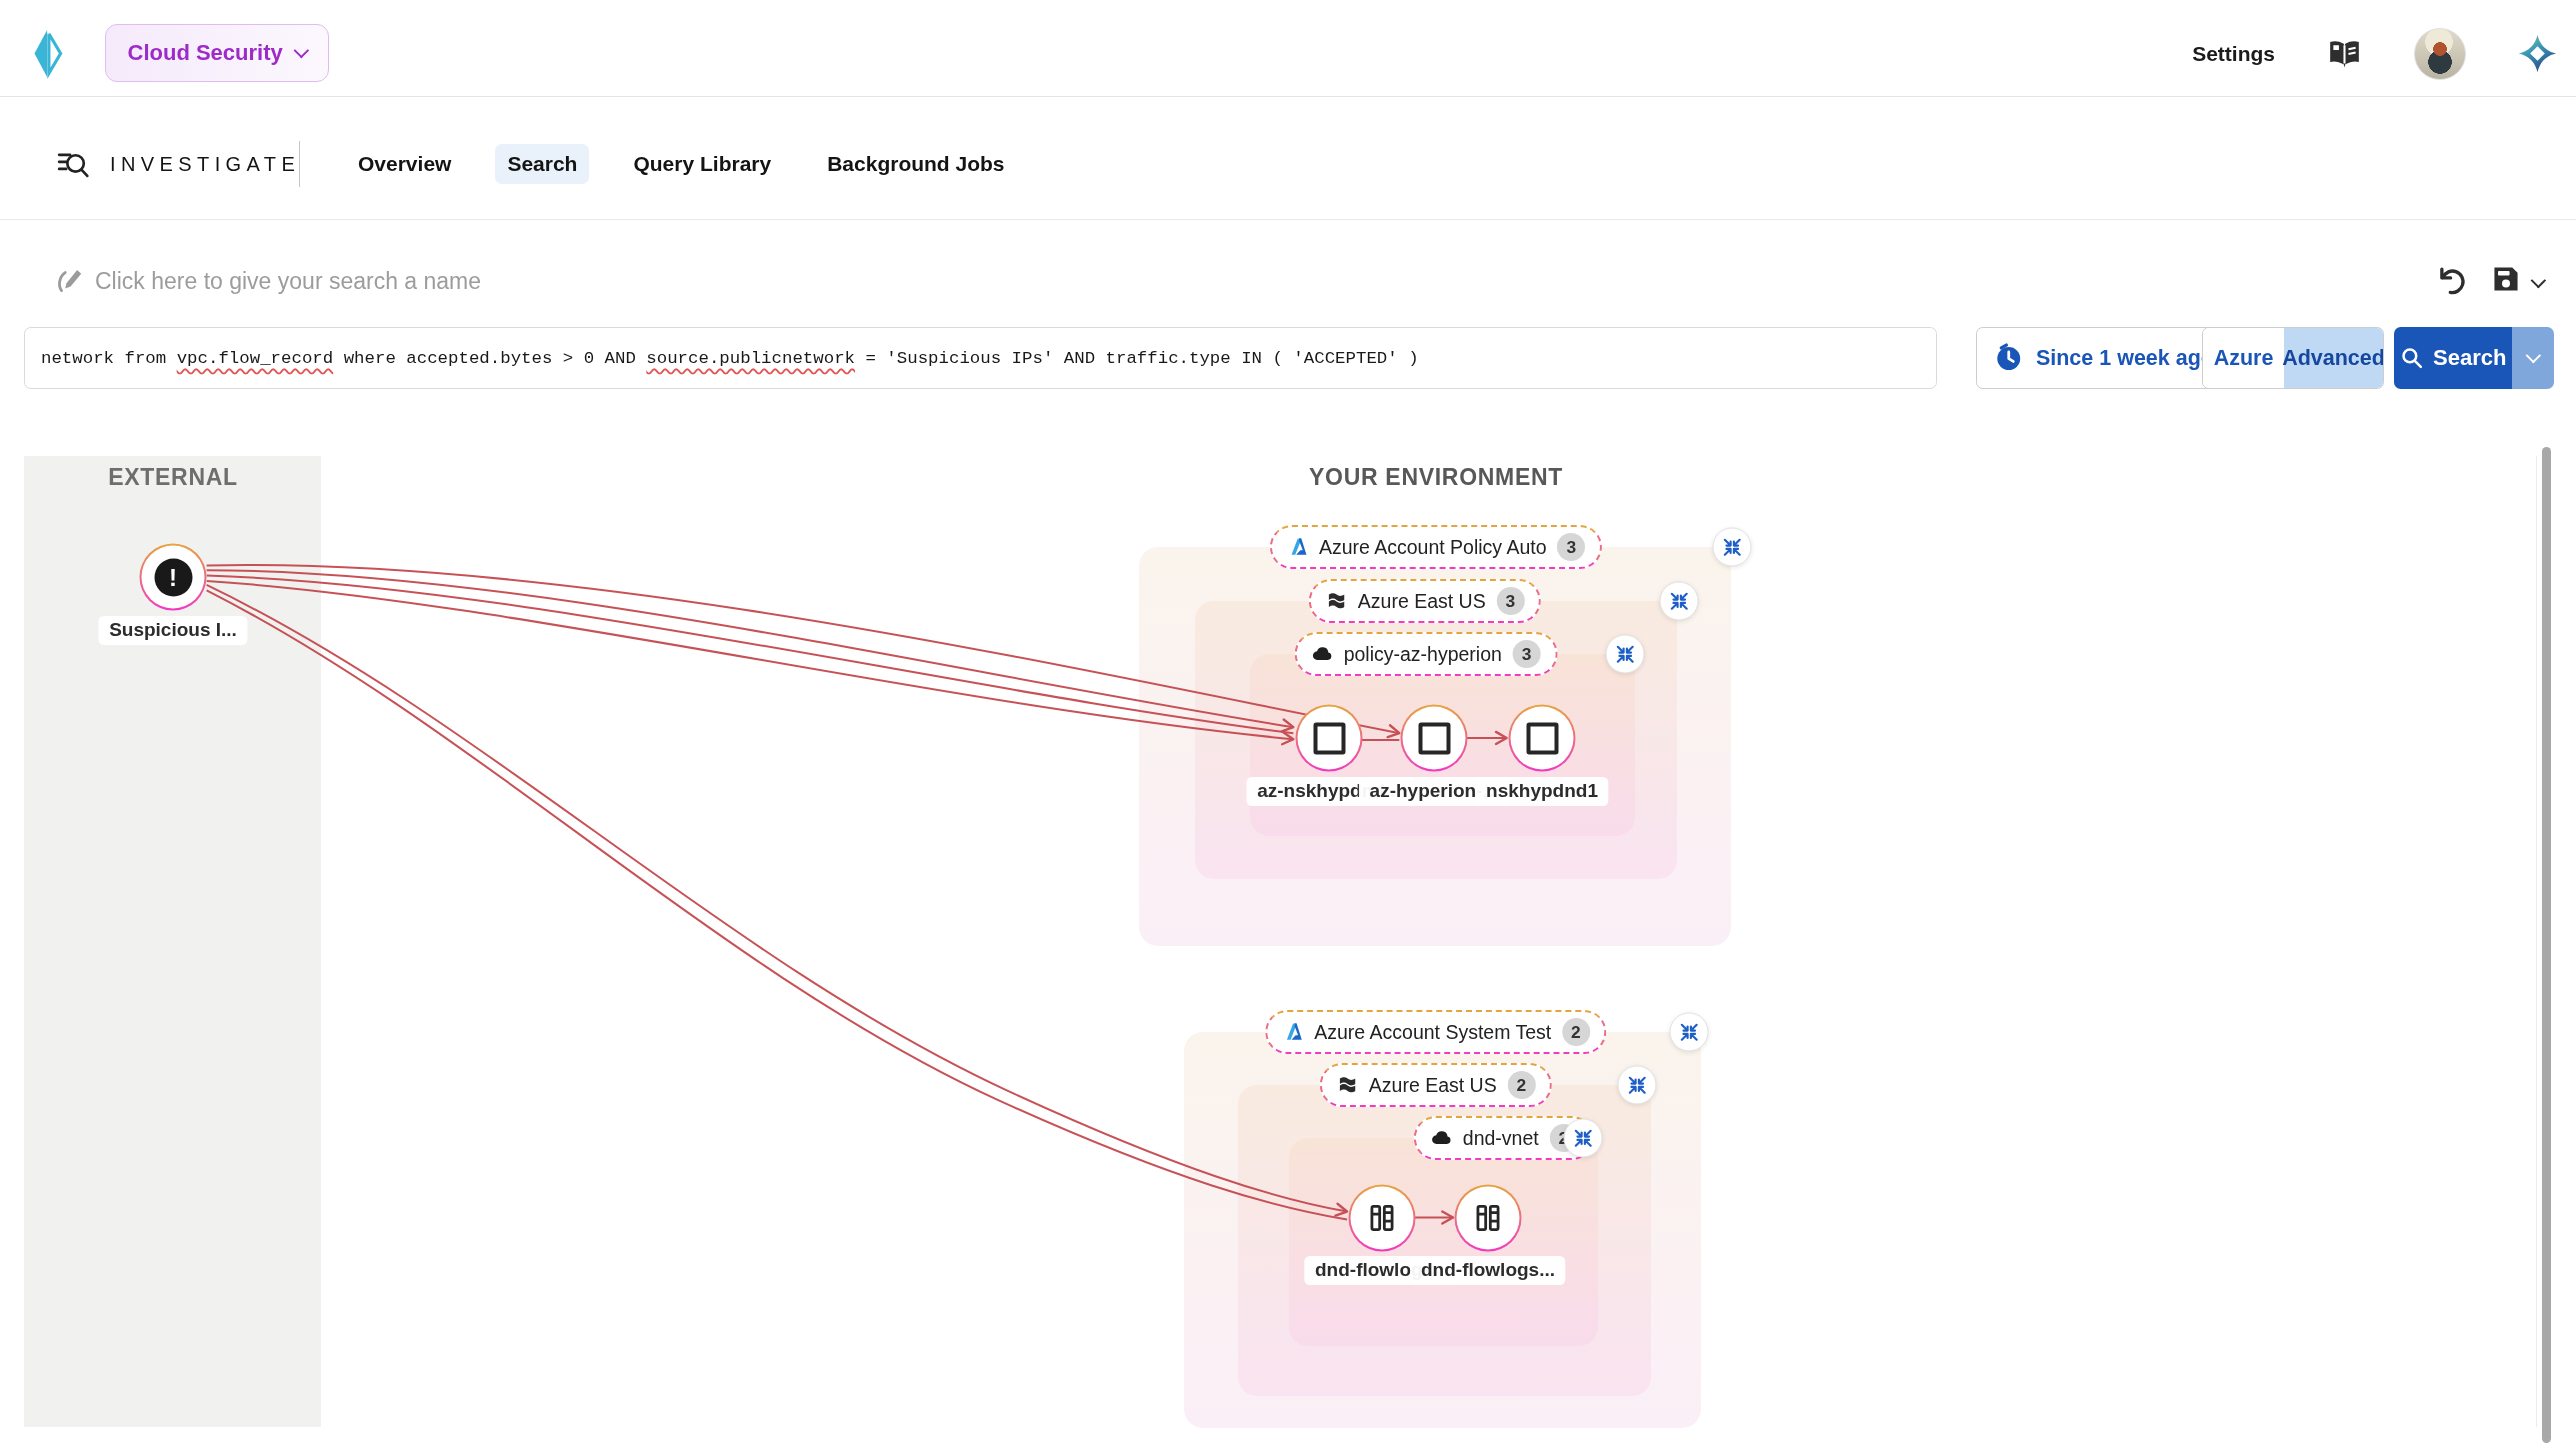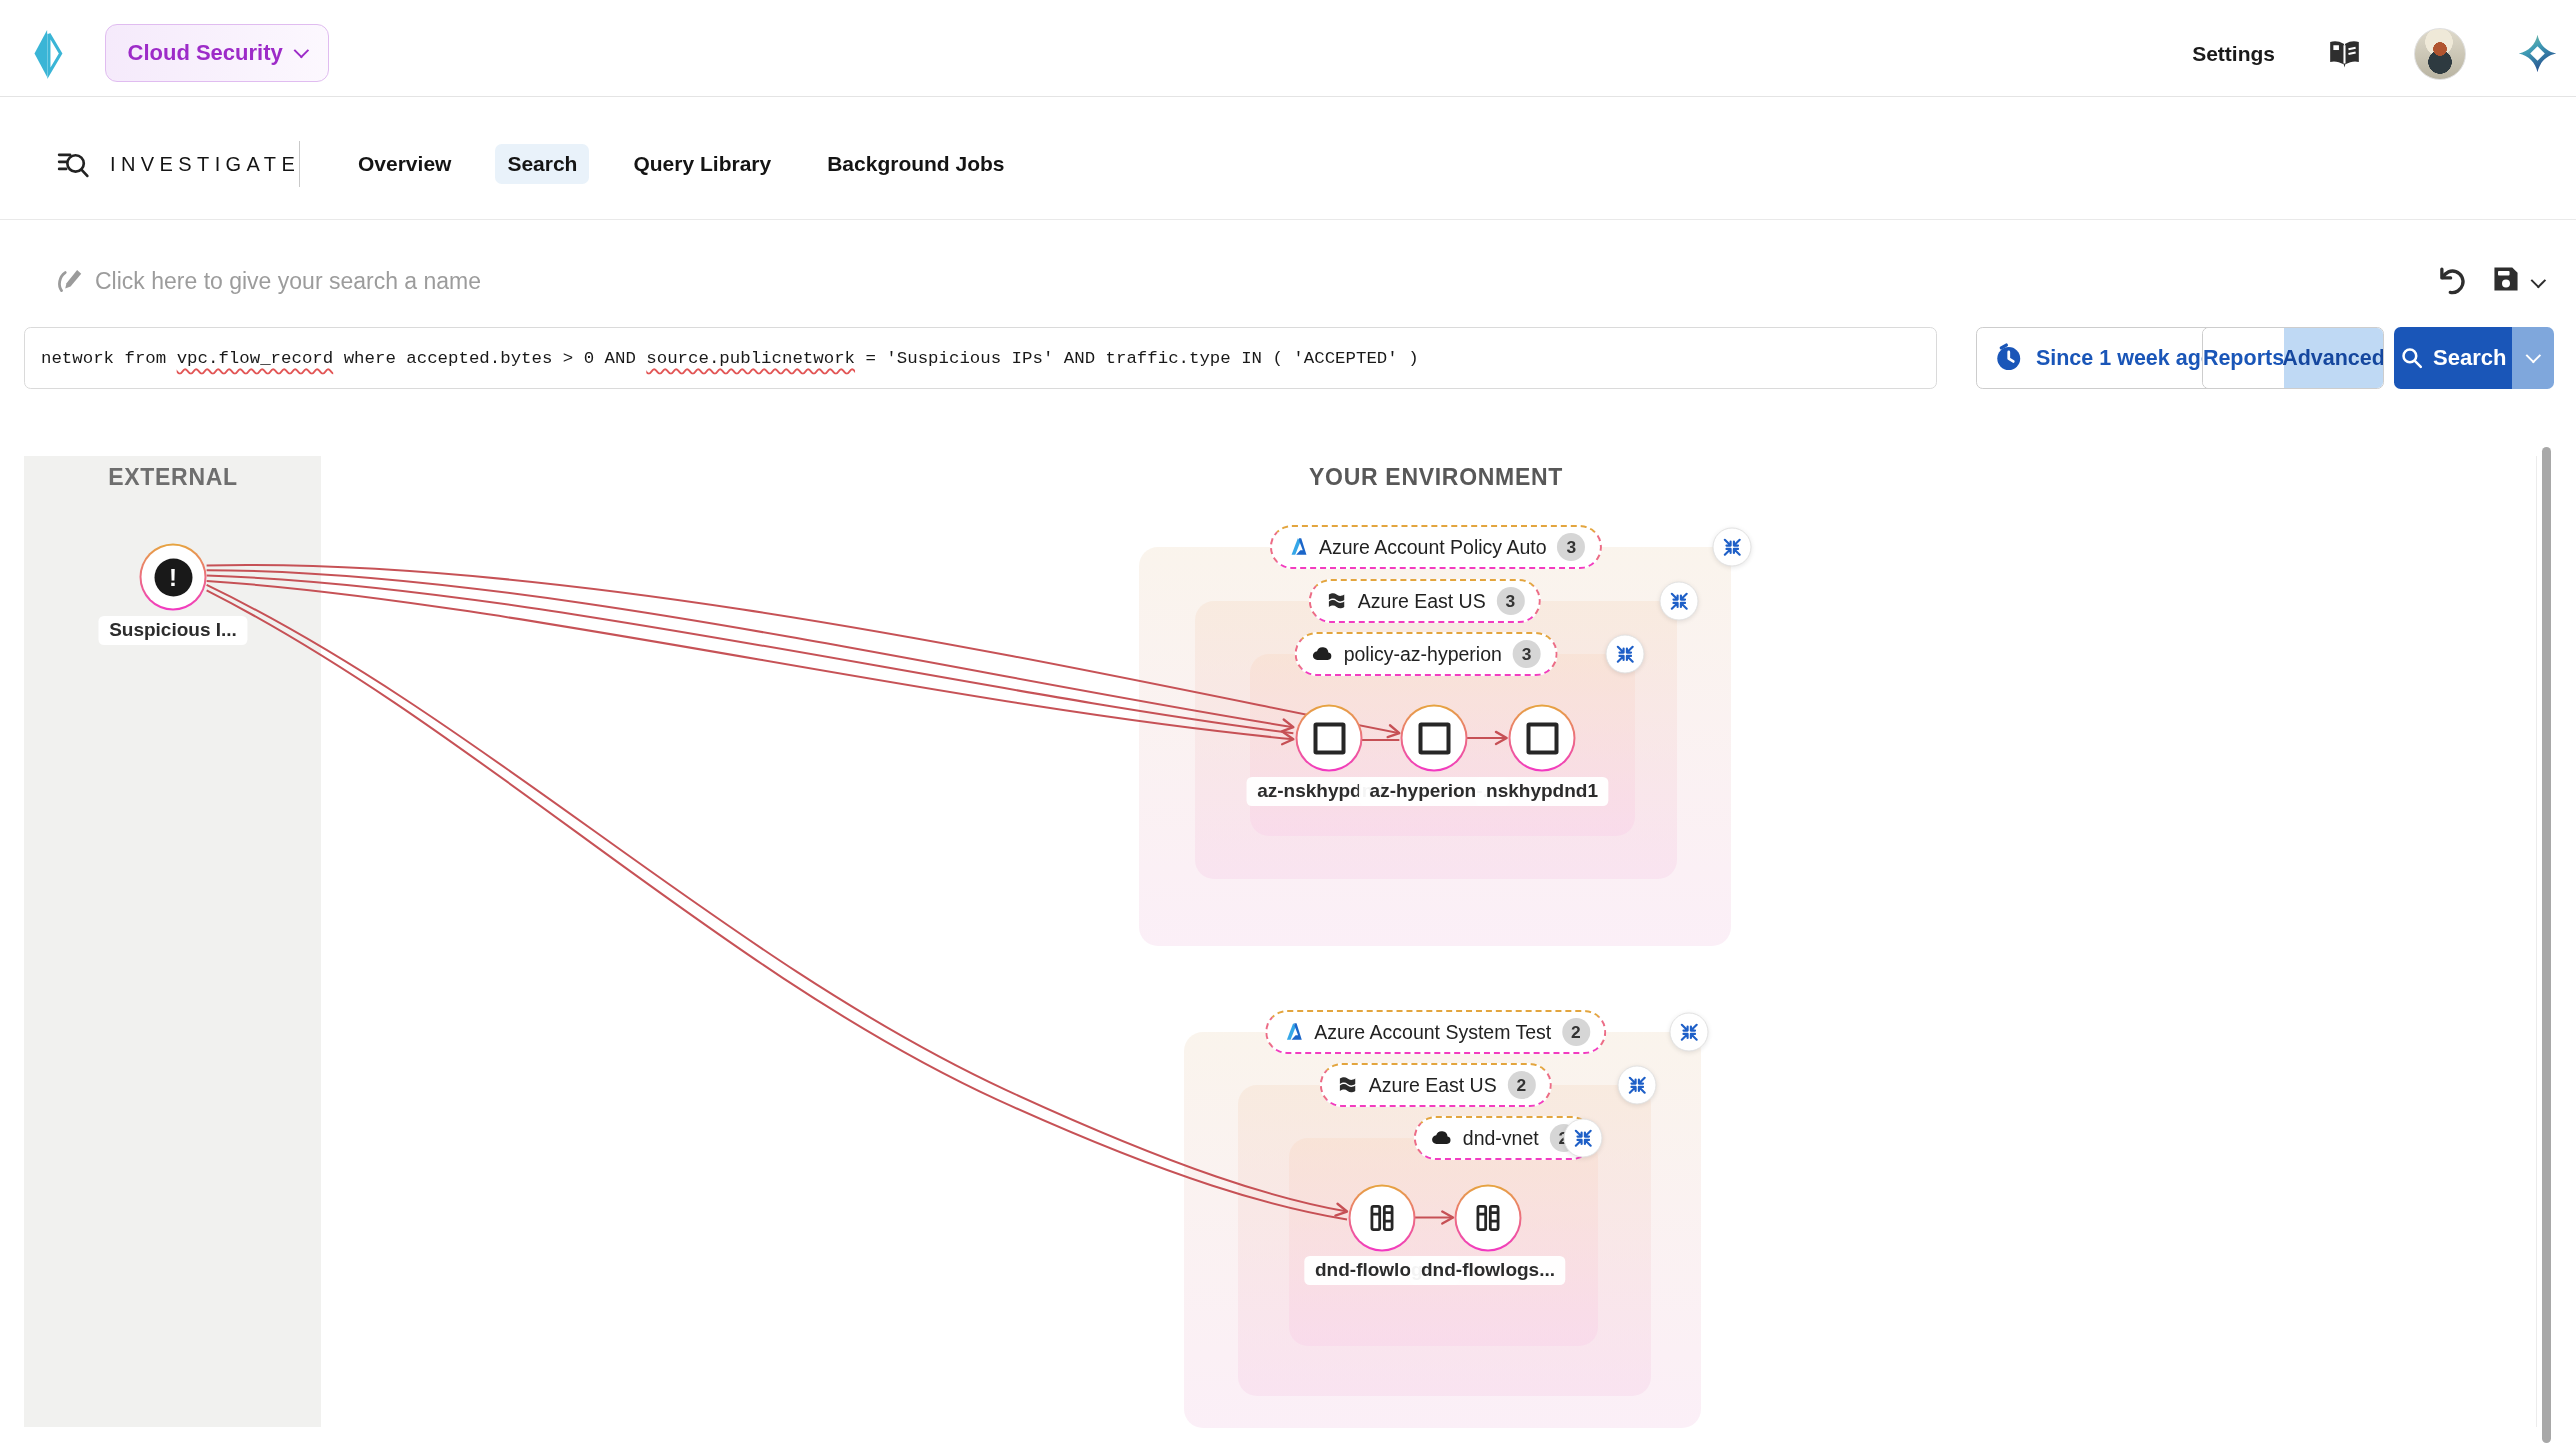--- a/index.html
+++ b/index.html
@@ -183,21 +183,21 @@
         <path d="M9 6 L15 2.5" stroke="#1A56B8" stroke-width="4" stroke-linecap="round"></path>
         <circle cx="18" cy="19" r="14" fill="#1A56B8"></circle>
         <path d="M18 11 V19 L23.5 22.5" stroke="#fff" stroke-width="3.4" fill="none" stroke-linecap="round" stroke-linejoin="round"></path>
       </svg>
     </span>
     <span>Since 1 week ago</span>
     <span class="chev sm"></span>
   </button>
 
   <div class="seg">
-    <span class="s1">Reports</span>
+    <span class="s1">Azure</span>
     <span class="s2">Advanced</span>
   </div>
 
   <button class="search-btn">
     <span class="search-main">
       <span class="mag-icon">
         <svg viewBox="0 0 34 34" width="24" height="24" fill="none" stroke="#fff" stroke-width="3.6">
           <circle cx="14" cy="14" r="9"></circle>
           <path d="M21 21 L29.5 29.5" stroke-linecap="round"></path>
         </svg>

